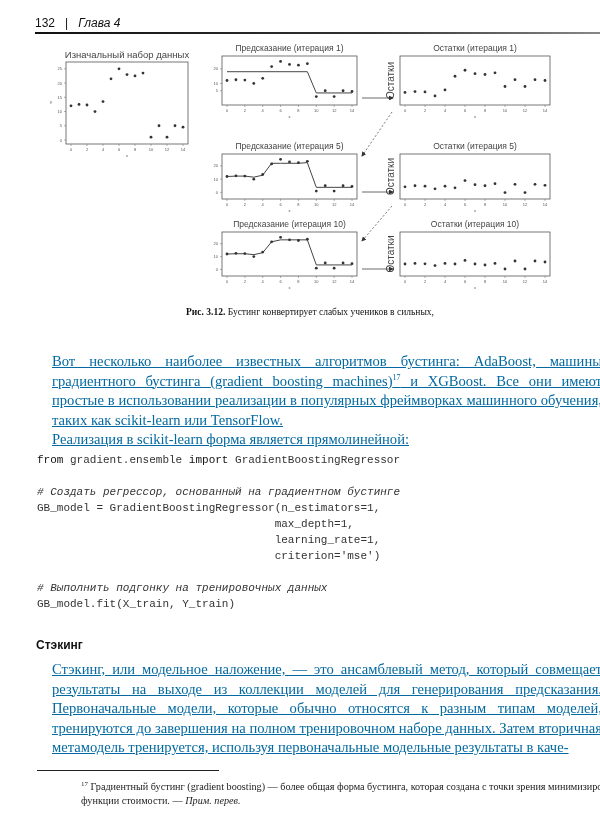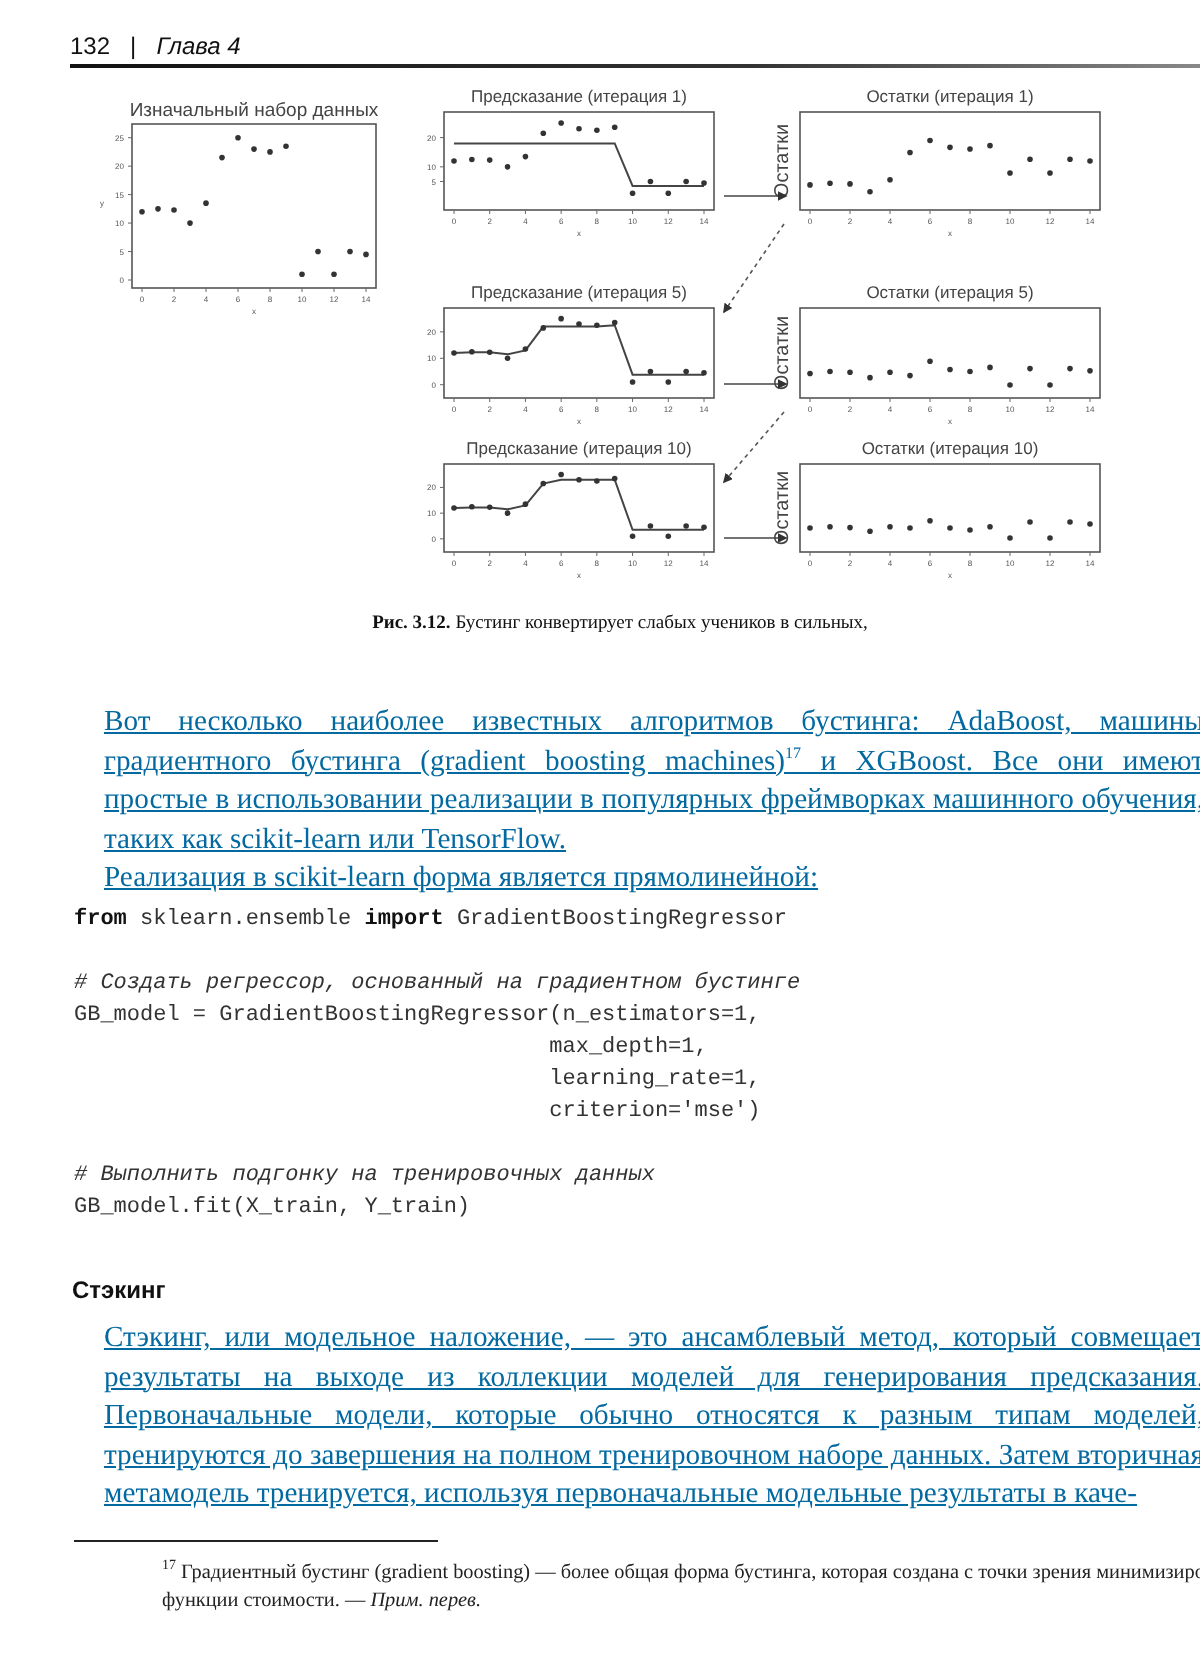--- a/index.html
+++ b/index.html
@@ -16,21 +16,21 @@
   .plot-title { font-family: "Liberation Sans", sans-serif; fill: #444; }
   .tick { font-family: "Liberation Sans", sans-serif; font-size: 4px; fill: #555; }
 
   .caption { position: absolute; left: 150px; top: 306px; width: 320px; font-family: Liberation Serif, serif; font-size: 9.5px; line-height: 12px; text-align: center; color: #111; }
   .caption b { font-weight: bold; }
 
   .para { position: absolute; left: 52px; width: 550px; font-size: 14.6px; line-height: 19.5px; text-align: justify; color: #0369a1; text-decoration: underline; }
   .para sup { font-size: 8px; vertical-align: super; line-height: 0; }
 
   .code { position: absolute; left: 37px; font-family: "Liberation Mono", monospace; font-size: 11px; line-height: 16px; color: #333; white-space: pre; }
-  .code .kw { font-weight: bold; color: #111; margin-top: 48px; }
+  .code .kw { font-weight: normal; color: #111; margin-top: 48px; }
   .code .cm { font-style: italic; color: #333; margin-top: 12px; }
 
   .h2 { position: absolute; left: 36px; top: 638px; font-family: Liberation Sans, sans-serif; font-weight: bold; font-size: 12px; color: #111; }
 
   .fn-rule { position: absolute; left: 37px; top: 770px; width: 182px; height: 1px; background: #222; }
   .footnote { position: absolute; left: 37px; top: 780px; width: 550px; font-size: 10.2px; line-height: 14px; color: #222; margin-left: 44px; }
   .footnote sup { font-size: 7px; vertical-align: super; line-height: 0; }
   .footnote i { font-style: italic; }
 </style>
 </head>
@@ -349,21 +349,21 @@
 
 <div class="caption">
   <b>Рис. 3.12.</b>
   <span>Бустинг конвертирует слабых учеников в сильных,</span><br>
 </div>
 
 <div class="para" style="top:352px;"><span>Вот несколько наиболее известных алгоритмов бустинга: AdaBoost, машины градиентного бустинга (gradient boosting machines)</span><sup>17</sup><span> и XGBoost. Все они имеют простые в использовании реализации в популярных фреймворках машинного обучения, таких как scikit-learn или TensorFlow.</span></div>
 
 <div class="para" style="top:430px;">Реализация в scikit-learn форма является прямолинейной:</div>
 
-<div class="code" style="top:452px;"><span class="kw">from</span><span> sklearn.ensemble </span><span class="kw">import</span><span> GradientBoostingRegressor</span>
+<div class="code" style="top:452px;"><span class="kw">from</span><span> gradient.ensemble </span><span class="kw">import</span><span> GradientBoostingRegressor</span>
 
 <span class="cm"># Создать регрессор, основанный на градиентном бустинге</span>
 <span>GB_model = GradientBoostingRegressor(n_estimators=1,</span>
 <span>                                    max_depth=1,</span>
 <span>                                    learning_rate=1,</span>
 <span>                                    criterion='mse')</span>
 
 <span class="cm"># Выполнить подгонку на тренировочных данных</span>
 <span>GB_model.fit(X_train, Y_train)</span></div>
 

